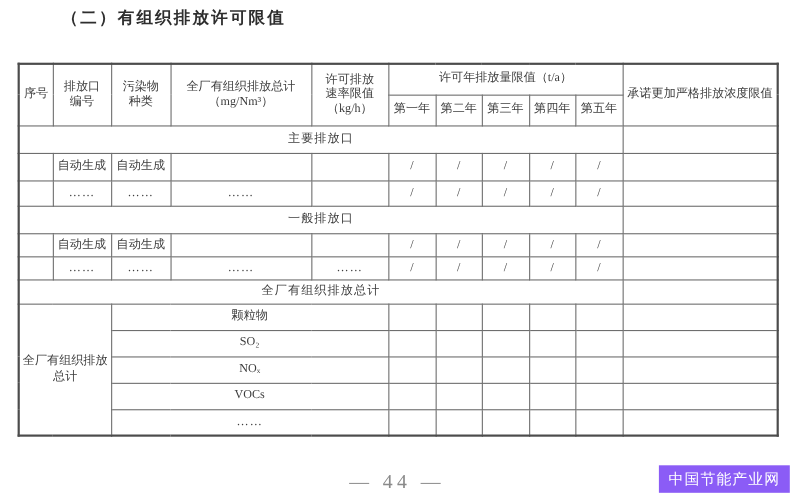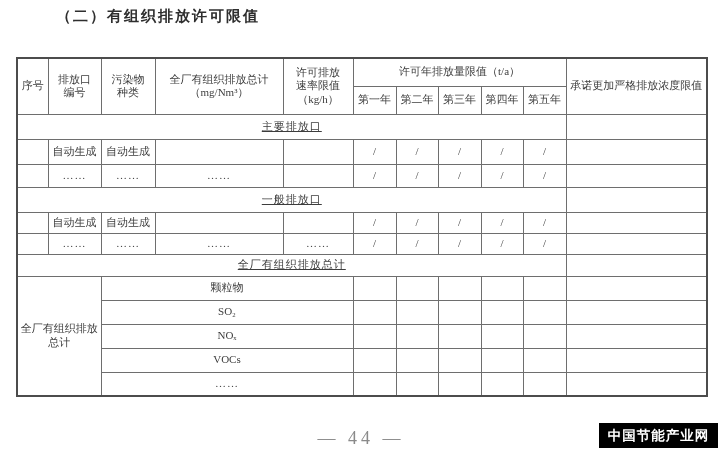--- a/index.html
+++ b/index.html
@@ -6,25 +6,25 @@
   body{width:721px;height:450px;background:#f4f4f2;font-family:"Liberation Serif","DejaVu Serif",serif;}
   .sheet{position:relative;width:721px;height:450px;background:#ffffff;overflow:hidden;}
   .heading{position:absolute;left:56px;top:7px;font-size:15px;font-weight:bold;color:#2e2e2e;letter-spacing:2px;}
   .caption{position:absolute;left:16px;top:34px;width:690px;text-align:center;font-size:13px;font-weight:bold;color:#3b3b3b;letter-spacing:2px;}
   table.permit{position:absolute;left:16px;top:57px;width:690px;border-collapse:collapse;table-layout:fixed;border:2px solid #4c4c4c;}
   table.permit td,table.permit th{border:1px solid #6e6e6e;padding:0 2px;text-align:center;vertical-align:middle;font-weight:normal;font-size:11px;color:#3d3d3d;line-height:1.25;white-space:pre-line;overflow:hidden;}
   .unit{font-size:10px;}
   .slash{color:#9b9b9b;font-size:11px;}
   .dots{color:#555;letter-spacing:1px;}
   .auto{color:#4a4a4a;}
-  .secrow{letter-spacing:1px;color:#333;text-decoration:underline;}
+  .secrow{letter-spacing:1px;color:#333;}
   .note{position:absolute;left:18px;top:402px;font-size:11px;color:#6f6f6f;letter-spacing:1px;}
   .pageno{position:absolute;left:16px;top:428px;width:690px;text-align:center;font-size:18px;color:#8a8a8a;letter-spacing:4px;}
   .wm{position:absolute;right:3px;bottom:2px;width:119px;font-family:"Liberation Sans","DejaVu Sans",sans-serif;}
-  .wm-top{background:#000000;color:#ffffff;font-size:13.5px;font-weight:bold;text-align:center;padding:4px 0 3px 0;letter-spacing:1px;}
+  .wm-top{background:#8b5cf6;color:#ffffff;font-size:13.5px;font-weight:normal;text-align:center;padding:4px 0 3px 0;letter-spacing:1px;}
   .wm-bottom{background:#ffffff;border:2px solid #9e9e9e;border-top:none;color:#9e9e9e;font-size:11px;font-weight:bold;text-align:center;padding:1px 0;letter-spacing:1px;}
 </style>
 </head>
 <body>
 
 <div class="sheet">
 
   <div class="heading">（二）有组织排放许可限值</div>
 
   <table class="permit">

